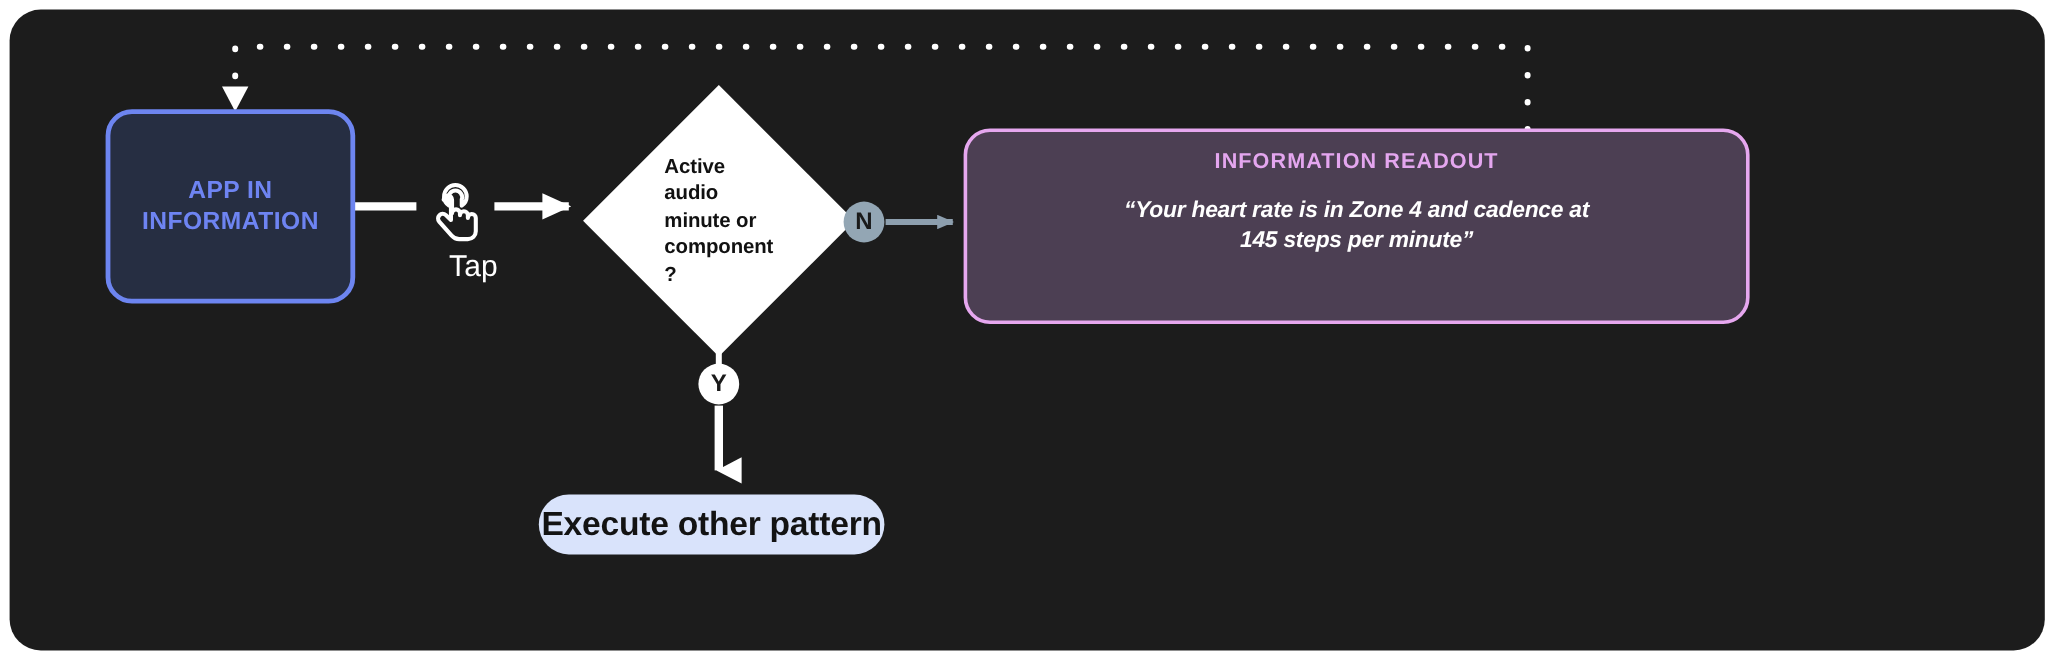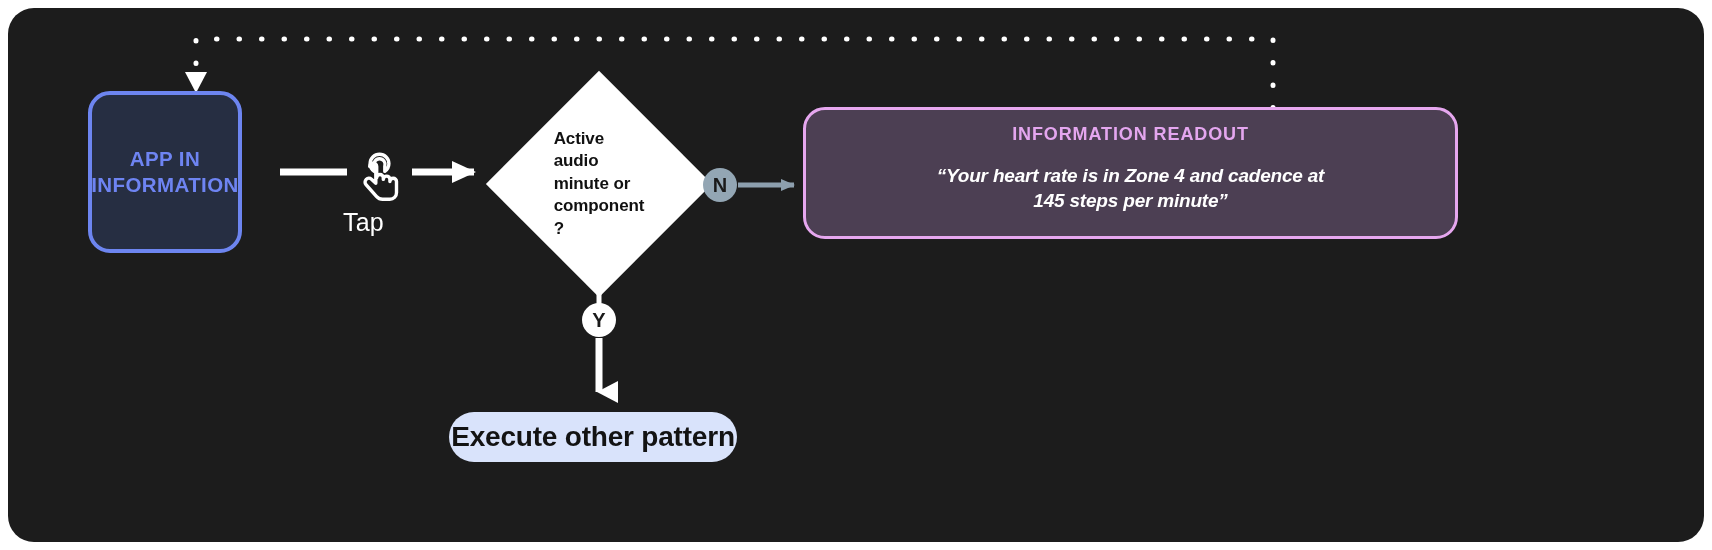--- a/index.html
+++ b/index.html
@@ -32,21 +32,21 @@
     left: 0; top: 0;
     width: 1696px;
     height: 534px;
   }
 
   
   #app-node {
     position: absolute;
     left: 80px;
     top: 83px;
-    width: 154px;
+    width: 208px;
     height: 162px;
     background: #262e42;
     border: 4px solid #6d85f0;
     border-radius: 22px;
     box-sizing: border-box;
     display: flex;
     align-items: center;
     justify-content: center;
   }
   #app-node .label {
@@ -69,21 +69,21 @@
     line-height: 1.32;
     letter-spacing: -0.2px;
   }
 
   
   #tap-group {
     position: absolute;
     left: 335px;
     top: 143px;
     width: 72px;
-    text-align: left;
+    text-align: right;
   }
   #tap-group .tap-icon { display: block; margin: 0 auto; }
   #tap-group .tap-label {
     display: block;
     color: #ffffff;
     font-size: 25px;
     margin-top: 3px;
     letter-spacing: 0.2px;
   }
 
@@ -144,21 +144,21 @@
     top: 295px;
     background: #ffffff;
   }
 
   
   #readout {
     position: absolute;
     left: 795px;
     top: 99px;
     width: 655px;
-    height: 132px;
+    height: 163px;
     background: #4c3f53;
     border: 3px solid #e6a7ef;
     border-radius: 22px;
     box-sizing: border-box;
     padding: 14px 26px 0 26px;
     text-align: center;
   }
   #readout .title {
     color: #e4a6ef;
     font-size: 18px;

